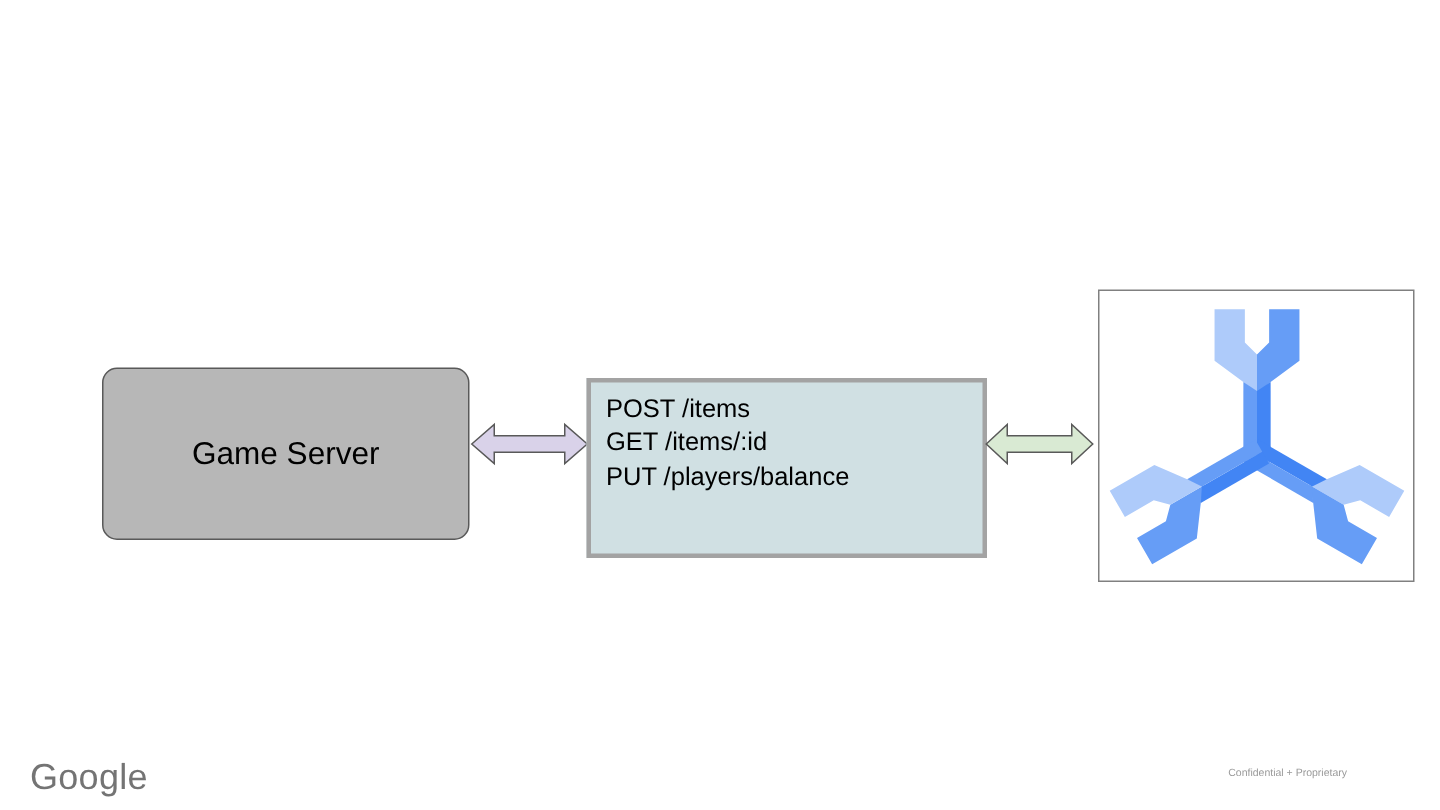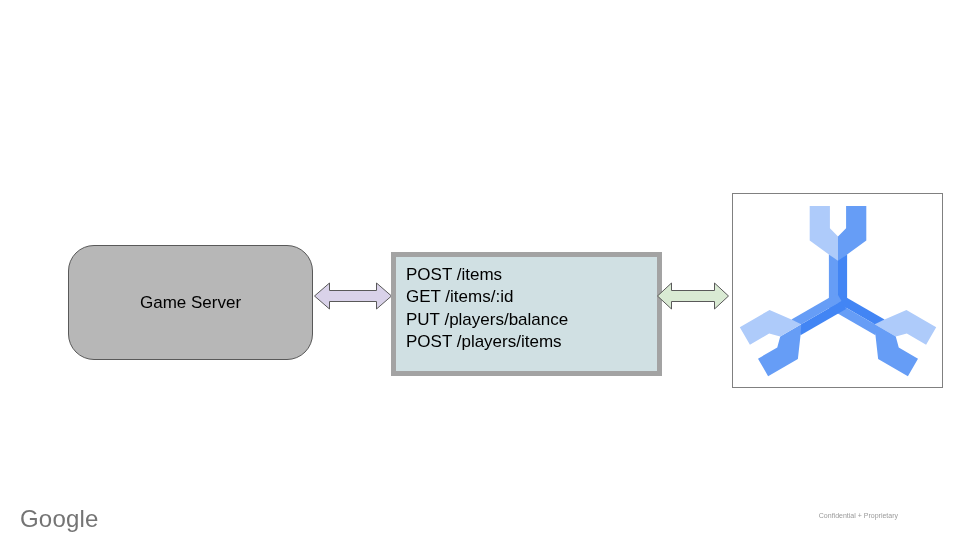--- a/index.html
+++ b/index.html
@@ -11,39 +11,39 @@
     font-family: "Liberation Sans", sans-serif;
     color: #000;
   }
   .abs { position: absolute; }
 
   
   .game-server {
     left: 68px; top: 245px; width: 243px; height: 113px;
     background: #b7b7b7;
     border: 1px solid #595959;
-    border-radius: 26px;
+    border-radius: 10px;
     display: flex; align-items: center; justify-content: center;
-    font-size: 17px;
+    font-size: 21px;
   }
 
   
   .arrow-left  { left: 313px; top: 281px; width: 80px; height: 30px; }
   .arrow-right { left: 656px; top: 281px; width: 74px; height: 30px; }
 
   
   .service-title {
     left: 391px; top: 222px; width: 263px;
     text-align: center;
     font-size: 17px; font-weight: bold;
   }
   .service-box {
     left: 391px; top: 252px; width: 251px; height: 100px;
     background: #d0e0e3;
-    border: 5px solid #a3a3a3;
+    border: 3px solid #a3a3a3;
     padding: 7px 0 7px 10px;
     font-size: 17px; line-height: 22.4px;
   }
 
   
   .spanner-frame {
     left: 732px; top: 193px; width: 209px; height: 193px;
     background: #ffffff;
     border: 1px solid #808080;
     display: flex; align-items: center; justify-content: center;
@@ -69,21 +69,20 @@
   </div>
 
   <svg class="abs arrow-left" viewBox="0 0 79 30">
     <polygon points="1,15 16,2 16,9.5 63,9.5 63,2 78,15 63,28 63,20.5 16,20.5 16,28" stroke="#595959" stroke-width="1" stroke-linejoin="miter" fill="#d9d2e9"></polygon>
   </svg>
 
   <div class="abs service-box">
     <div>POST /items</div>
     <div>GET /items/:id</div>
     <div>PUT /players/balance</div>
-    <div>POST /players/items</div>
   </div>
 
   <svg class="abs arrow-right" viewBox="0 0 73 30">
     <polygon points="1,15 15,2 15,9.5 58,9.5 58,2 72,15 58,28 58,20.5 15,20.5 15,28" stroke="#595959" stroke-width="1" stroke-linejoin="miter" fill="#d9ead3"></polygon>
   </svg>
 
   <div class="abs spanner-frame">
     <svg width="198" height="186" viewBox="3 -2 194 184">
 
       <polygon points="100,92 108.7,97 108.7,107 100,112 91.3,107 91.3,97" fill="#4285f4"></polygon>

